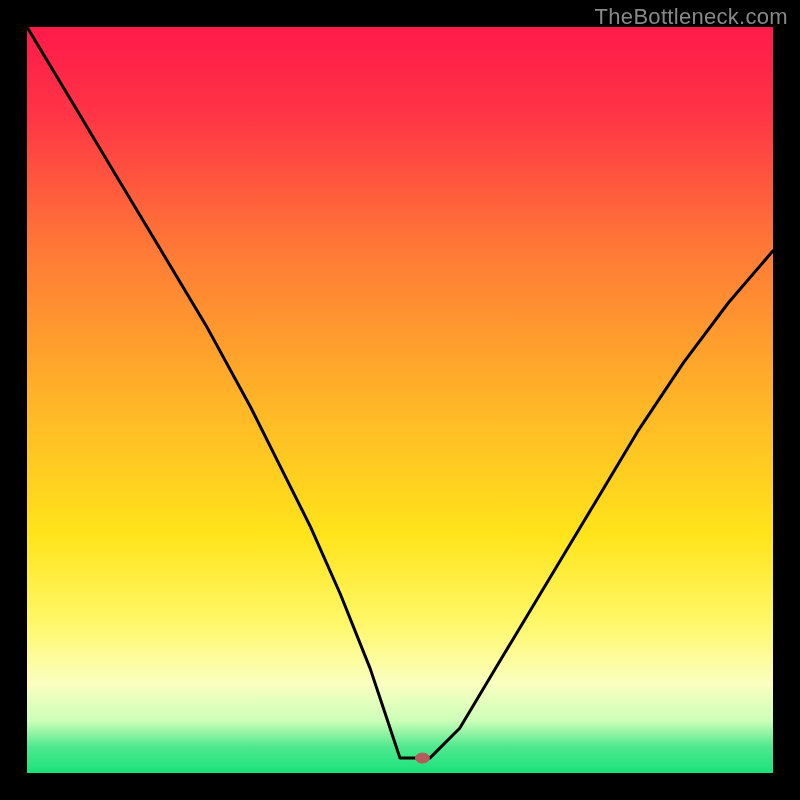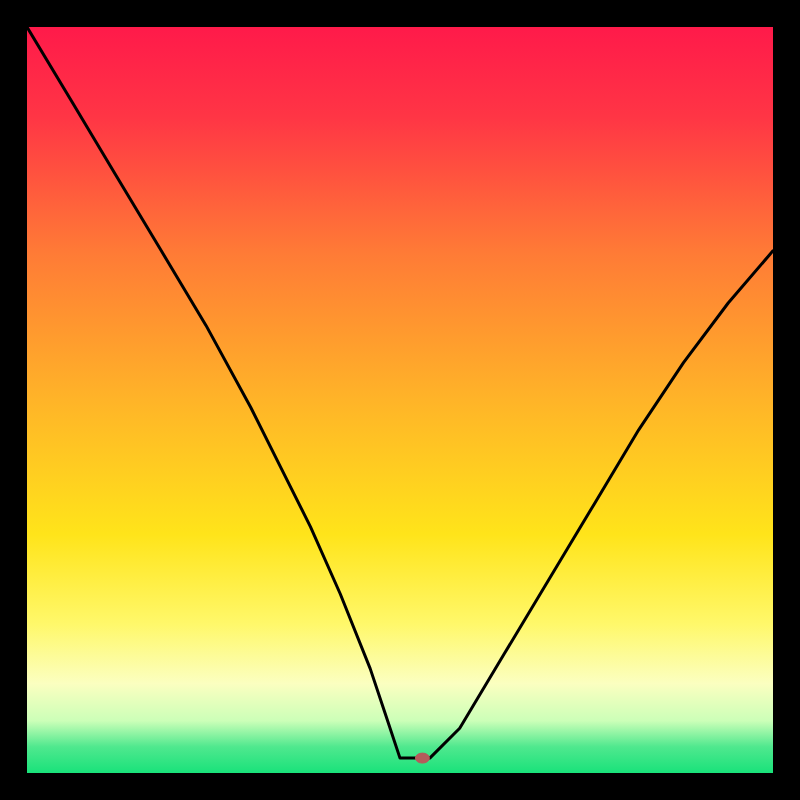--- a/index.html
+++ b/index.html
@@ -48,20 +48,21 @@
   }
   .marker {
     fill: #b55b5b;
     stroke: #b55b5b;
   }
 </style>
 </head>
 <body>
 
 <div class="frame">
+  <div class="watermark">TheBottleneck.com</div>
   <div class="plot" id="plot">
       <svg width="746" height="746" viewBox="0 0 746 746">
         <defs>
           <linearGradient id="bg-grad" x1="0" y1="0" x2="0" y2="1">
             <stop offset="0%" stop-color="#ff1a4a"></stop>
             <stop offset="12%" stop-color="#ff3545"></stop>
             <stop offset="30%" stop-color="#ff7a36"></stop>
             <stop offset="50%" stop-color="#ffb428"></stop>
             <stop offset="68%" stop-color="#ffe41a"></stop>
             <stop offset="80%" stop-color="#fff86a"></stop>

